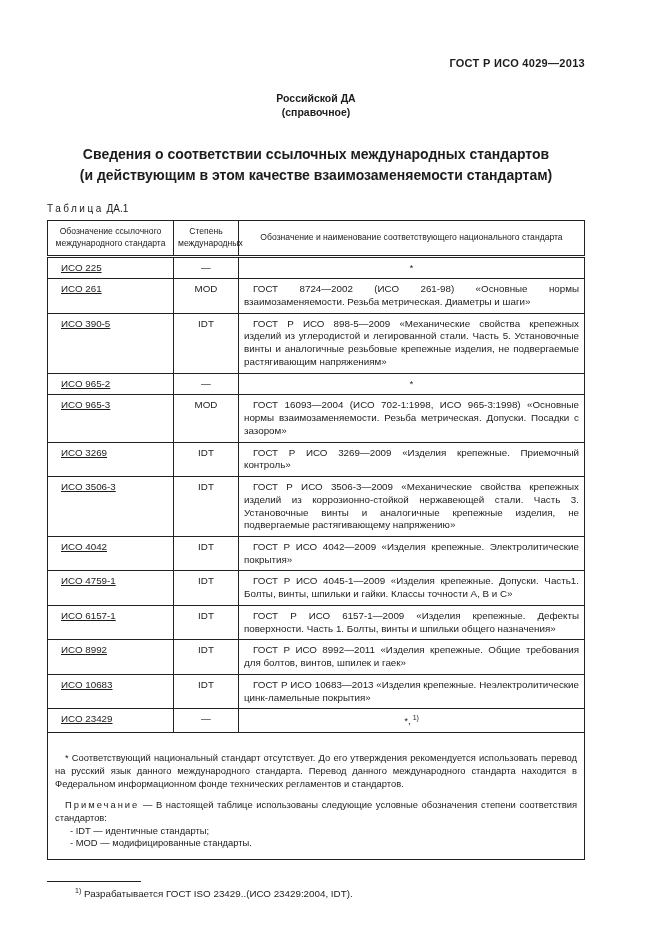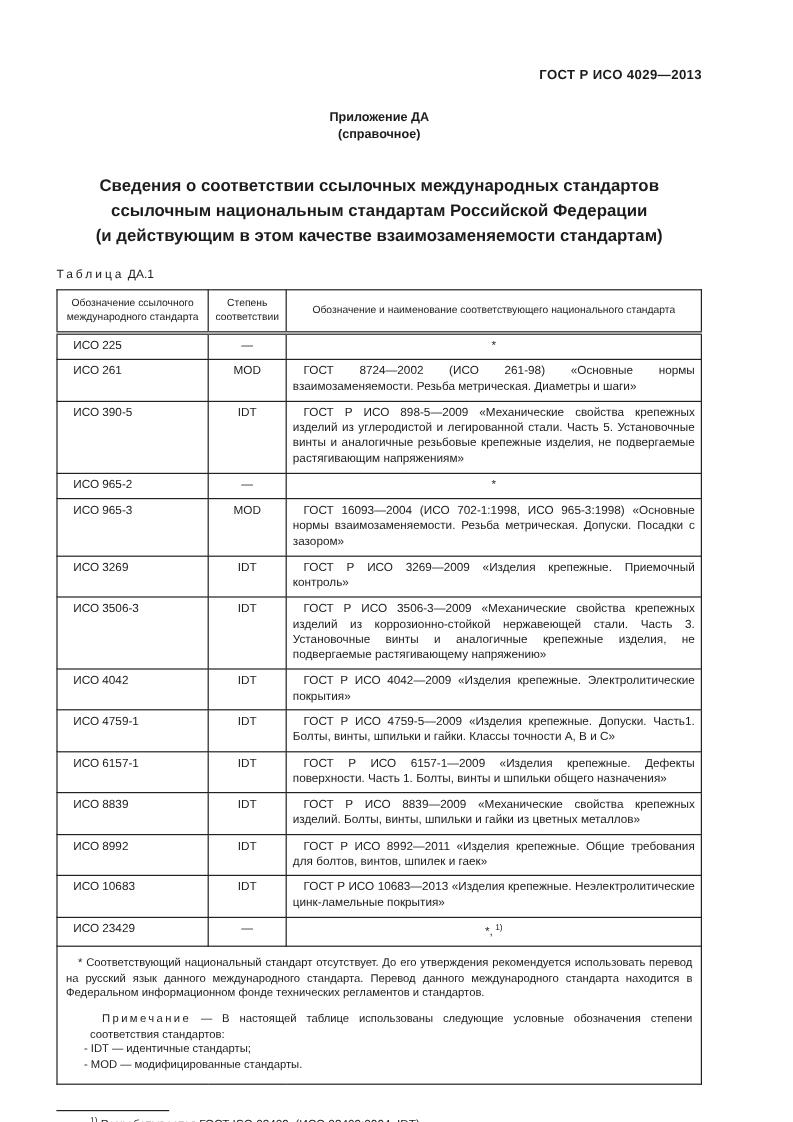--- a/index.html
+++ b/index.html
@@ -61,39 +61,38 @@
     text-align:center;
     vertical-align:middle;
     border-bottom:3px double #222;
   }
   tbody td {
     font-size:9.8px;
     line-height:1.3;
     vertical-align:top;
     padding:4px 5px;
   }
-  td.col-std  { padding-left:13px; }
+  td.col-std  { padding-left:13px;text-decoration:underline; }
   td.col-degree { text-align:center; }
   td.col-national { text-align:justify; text-indent:9px; }
   td.col-national.center { text-align:center; text-indent:0; }
   td.col-national sup { font-size:7px; }
   tr.footnote-row td {
-    padding:7px 7px 9px 7px;
+    padding:19px 7px 9px 7px;
     font-size:9.4px;
     line-height:1.35;
   }
   .fn-star {
     text-indent:10px;
     text-align:justify;
     margin-bottom:9px;
   }
   .fn-note {
     text-indent:10px;
     text-align:justify;
-    margin-left:20px;
   }
   .fn-note .spaced-label { letter-spacing:2px; }
   .fn-item { margin-left:15px; }
   .footnote-sep {
     margin-top:21px;
     width:94px;
     border-top:1px solid #222;
   }
   .footnote-line {
     margin-top:5px;
@@ -104,45 +103,44 @@
 </style>
 </head>
 <body>
 
 <div class="page">
   <div class="content">
 
     <div class="doc-header">ГОСТ Р ИСО 4029—2013</div>
 
     <div class="annex">
-      <div>Приложение ДА</div>
+      <div>Российской ДА</div>
       <div>(справочное)</div>
     </div>
 
     <div class="main-title">
       <div>Сведения о соответствии ссылочных международных стандартов</div>
-      <div>ссылочным национальным стандартам Российской Федерации</div>
       <div>(и действующим в этом качестве взаимозаменяемости стандартам)</div>
     </div>
 
     <div class="table-caption">
       <span class="spaced">Таблица</span>
       <span>ДА.1</span>
     </div>
 
     <table class="std-table">
       <colgroup>
           <col class="c1">
           <col class="c2">
           <col class="c3">
         </colgroup>
       <thead>
         <tr>
           <th>Обозначение ссылочного международного стандарта</th>
-          <th>Степень соответствии</th>
+          <th>Степень международных</th>
           <th>Обозначение и наименование соответствующего национального стандарта</th>
         </tr>
       </thead>
       <tbody id="table-body">
           <tr>
             <td class="col-std">ИСО 225</td>
             <td class="col-degree">—</td>
             <td class="col-national center">*</td>
           </tr>
           <tr>
@@ -176,31 +174,26 @@
             <td class="col-national">ГОСТ Р ИСО 3506-3—2009 «Механические свойства крепежных изделий из коррозионно-стойкой нержавеющей стали. Часть 3. Установочные винты и аналогичные крепежные изделия, не подвергаемые растягивающему напряжению»</td>
           </tr>
           <tr>
             <td class="col-std">ИСО 4042</td>
             <td class="col-degree">IDT</td>
             <td class="col-national">ГОСТ Р ИСО 4042—2009 «Изделия крепежные. Электролитические покрытия»</td>
           </tr>
           <tr>
             <td class="col-std">ИСО 4759-1</td>
             <td class="col-degree">IDT</td>
-            <td class="col-national">ГОСТ Р ИСО 4759-5—2009 «Изделия крепежные. Допуски. Часть1. Болты, винты, шпильки и гайки. Классы точности А, В и С»</td>
+            <td class="col-national">ГОСТ Р ИСО 4045-1—2009 «Изделия крепежные. Допуски. Часть1. Болты, винты, шпильки и гайки. Классы точности А, В и С»</td>
           </tr>
           <tr>
             <td class="col-std">ИСО 6157-1</td>
             <td class="col-degree">IDT</td>
             <td class="col-national">ГОСТ Р ИСО 6157-1—2009 «Изделия крепежные. Дефекты поверхности. Часть 1. Болты, винты и шпильки общего назначения»</td>
-          </tr>
-          <tr>
-            <td class="col-std">ИСО 8839</td>
-            <td class="col-degree">IDT</td>
-            <td class="col-national">ГОСТ Р ИСО 8839—2009 «Механические свойства крепежных изделий. Болты, винты, шпильки и гайки из цветных металлов»</td>
           </tr>
           <tr>
             <td class="col-std">ИСО 8992</td>
             <td class="col-degree">IDT</td>
             <td class="col-national">ГОСТ Р ИСО 8992—2011 «Изделия крепежные. Общие требования для болтов, винтов, шпилек и гаек»</td>
           </tr>
           <tr>
             <td class="col-std">ИСО 10683</td>
             <td class="col-degree">IDT</td>
             <td class="col-national">ГОСТ Р ИСО 10683—2013 «Изделия крепежные. Неэлектролитические цинк-ламельные покрытия»</td>

